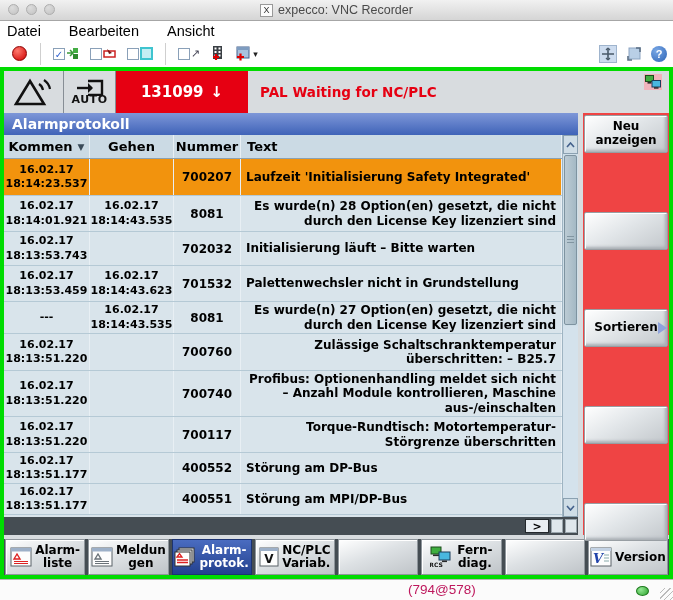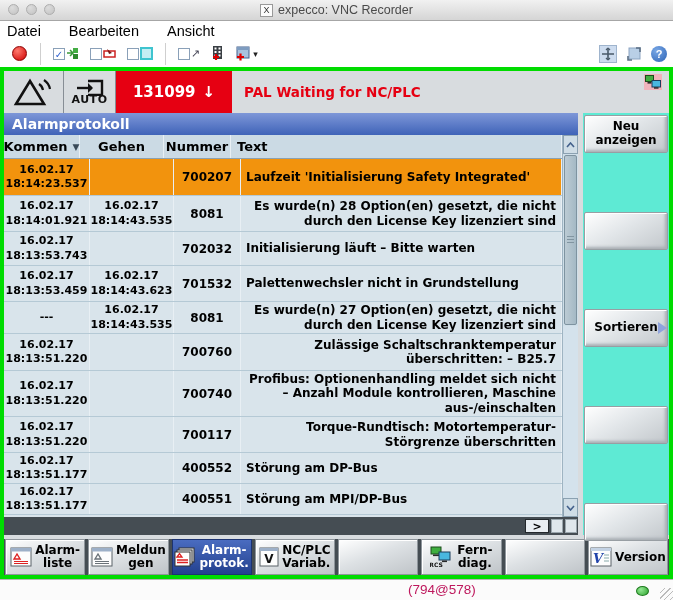--- a/index.html
+++ b/index.html
@@ -26,33 +26,33 @@
   .tb-right{margin-left:auto;display:flex;align-items:center;gap:9px;}
   .help-circle{width:16px;height:16px;border-radius:50%;background:radial-gradient(circle at 35% 30%,#79a8e6,#2d63b5);color:#fff;font-weight:bold;font-size:11px;text-align:center;line-height:16px;}
 
   
   .vnc{height:512px;border:4px solid #00dc00;background:#d8dcdf;box-sizing:border-box;display:flex;flex-direction:column;font-family:"DejaVu Sans",sans-serif;flex:0 0 auto;}
   .hmi-header{height:42px;flex:0 0 auto;display:flex;align-items:stretch;position:relative;}
   .hbox{display:flex;flex-direction:column;align-items:center;justify-content:center;border-right:1px solid #878e95;padding:0 6px;box-sizing:border-box;}
   .hbox.first{width:60px;}
   .hbox.second{width:52px;}
   .auto-label{font-size:11px;font-weight:bold;color:#111;margin-top:-3px;letter-spacing:0.5px;}
-  .alarm-badge{width:116px;background:#e60012;color:#fff;display:flex;align-items:center;justify-content:center;gap:7px;font-size:15px;font-weight:bold;}
+  .alarm-badge{width:132px;background:#e60012;color:#fff;display:flex;align-items:center;justify-content:center;gap:7px;font-size:15px;font-weight:bold;}
   .hmi-msg{color:#e60012;font-weight:bold;font-size:13.5px;margin-left:12px;align-self:center;}
   .remote-ico{position:absolute;right:7px;top:3px;width:18px;height:16px;background:#f0b4bc;display:flex;align-items:center;justify-content:center;}
 
   .hmi-content{flex:1;display:flex;min-height:0;}
   .main-col{width:574px;display:flex;flex-direction:column;min-height:0;}
   .col-gap{width:5px;}
   .panel-title{height:22px;flex:0 0 auto;background:linear-gradient(#7e97d8,#3f63b8);color:#fff;font-weight:bold;font-size:14px;display:flex;align-items:center;padding-left:8px;}
   .table-area{flex:1;display:flex;min-height:0;background:#d9e4eb;}
   .tcols{flex:1;display:flex;flex-direction:column;min-width:0;overflow:hidden;}
   .thead{display:flex;height:23px;flex:0 0 auto;background:#cbdae4;border-bottom:1px solid #8ba1b1;font-size:13px;font-weight:bold;color:#000;}
   .th{display:flex;align-items:center;justify-content:center;border-right:1px solid #e8eff4;box-sizing:border-box;gap:5px;}
-  .th.c1{width:76px;}.th.c2{width:84px;}.th.c3{width:67px;}
+  .th.c1{width:86px;}.th.c2{width:84px;}.th.c3{width:67px;}
   .th.c4{flex:1;justify-content:flex-start;padding-left:6px;}
   .sort-tri{font-size:9px;color:#3a4a58;}
   .rows{flex:1;overflow:hidden;}
   .trow{display:flex;border-bottom:1px solid #b5c9d5;box-sizing:border-box;background:#d9e4eb;}
   .trow.highlight{background:#f2930d;}
   .td{border-right:1px solid #e8eff4;display:flex;align-items:center;justify-content:center;text-align:center;font-weight:bold;color:#000;box-sizing:border-box;}
   .td.kommen{width:86px;font-size:11px;line-height:1.3;white-space:pre-line;}
   .td.gehen{width:84px;font-size:11px;line-height:1.3;white-space:pre-line;}
   .td.nummer{width:67px;font-size:12px;}
   .td.text{flex:1;justify-content:flex-start;text-align:right;padding:0 5px;font-size:12px;line-height:1.2;}
@@ -61,21 +61,21 @@
   .vscroll{width:15px;flex:0 0 auto;display:flex;flex-direction:column;background:#cfdfe9;border-left:1px solid #9fb4c2;}
   .sarrow{height:19px;flex:0 0 auto;background:#cfdde6;border:1px solid #8ba1b1;display:flex;align-items:center;justify-content:center;box-sizing:border-box;}
   .sthumb{height:170px;flex:0 0 auto;background:linear-gradient(90deg,#bccbd4,#a4b9c5);border:1px solid #7e93a0;border-radius:2px;margin:1px;position:relative;box-sizing:border-box;}
   .sthumb::after{content:"";position:absolute;left:2px;right:2px;top:50%;margin-top:-4px;height:8px;background:repeating-linear-gradient(#8195a1 0 1px,transparent 1px 3px);}
   .strack{flex:1;background:#d4e2ec;}
 
   .hbar{height:18px;flex:0 0 auto;background:#454d53;display:flex;align-items:center;justify-content:flex-end;gap:2px;padding-right:1px;}
   .hmore{width:24px;height:14px;background:#e9eef2;border:1px solid #23282c;display:flex;align-items:center;justify-content:center;font-weight:bold;font-size:11px;color:#000;box-sizing:border-box;}
   .hcell{width:12px;height:14px;background:#dfe7ec;border:1px solid #9aa6ad;box-sizing:border-box;}
 
-  .softkey-col{width:86px;flex:0 0 auto;background:#5eead4;display:flex;flex-direction:column;padding-top:2px;box-sizing:border-box;gap:44px;}
+  .softkey-col{width:86px;flex:0 0 auto;background:#ef4444;display:flex;flex-direction:column;padding-top:2px;box-sizing:border-box;gap:44px;}
   .softkey{height:38px;flex:0 0 auto;margin:0 1px 15px 1px;background:linear-gradient(150deg,#ffffff,#e2e6e9 45%,#c2c7cb);border:1px solid #989ea3;border-radius:2px;box-shadow:inset 1px 1px 0 #fff,inset -2px -2px 3px #a8aeb3;display:flex;align-items:center;justify-content:center;text-align:center;font-size:12px;font-weight:bold;color:#000;white-space:pre-line;line-height:1.15;position:relative;box-sizing:border-box;}
   .sk-arrow{position:absolute;right:0px;top:50%;margin-top:-6px;width:0;height:0;border-left:9px solid #8fa3dc;border-top:6px solid transparent;border-bottom:6px solid transparent;}
 
   .tab-row{height:36px;flex:0 0 auto;display:flex;background:#454d53;gap:3px;padding:0 1px;margin-top:4px;}
   .tab{flex:1;background:linear-gradient(160deg,#ffffff,#dde1e4 45%,#bfc4c8);border:1px solid #8f969c;box-shadow:inset 1px 1px 0 #fff;display:flex;align-items:center;justify-content:center;gap:3px;font-size:12px;font-weight:bold;color:#000;line-height:1.05;white-space:pre-line;text-align:center;box-sizing:border-box;}
   .tab.active{background:linear-gradient(#4a6cc0,#23418f);color:#fff;box-shadow:none;border-color:#1c3371;}
   .ticon{flex:0 0 auto;}
 
   
   .statusbar{height:22px;flex:0 0 auto;background:#fbfbfb;border-top:1px solid #b6b6b6;position:relative;font-size:13.5px;color:#be185d;box-sizing:border-box;}

